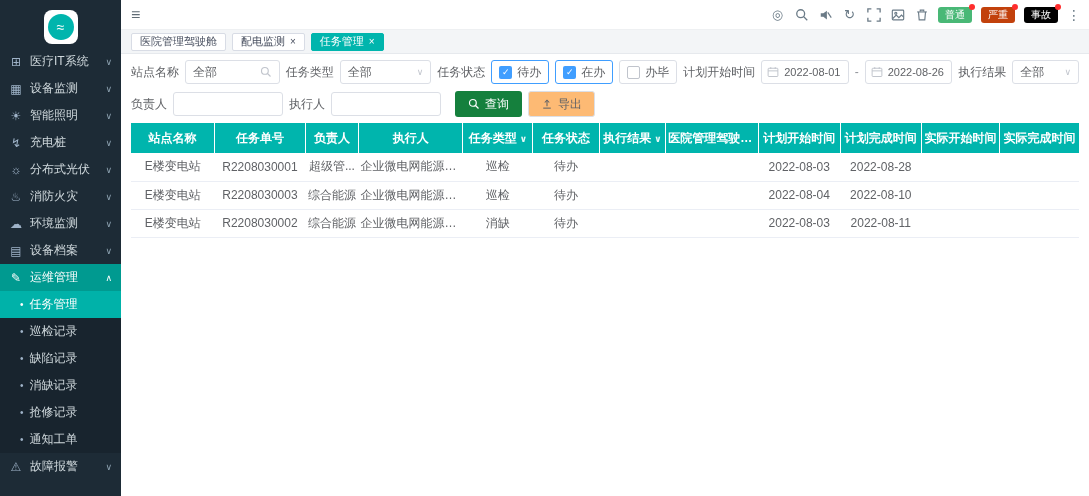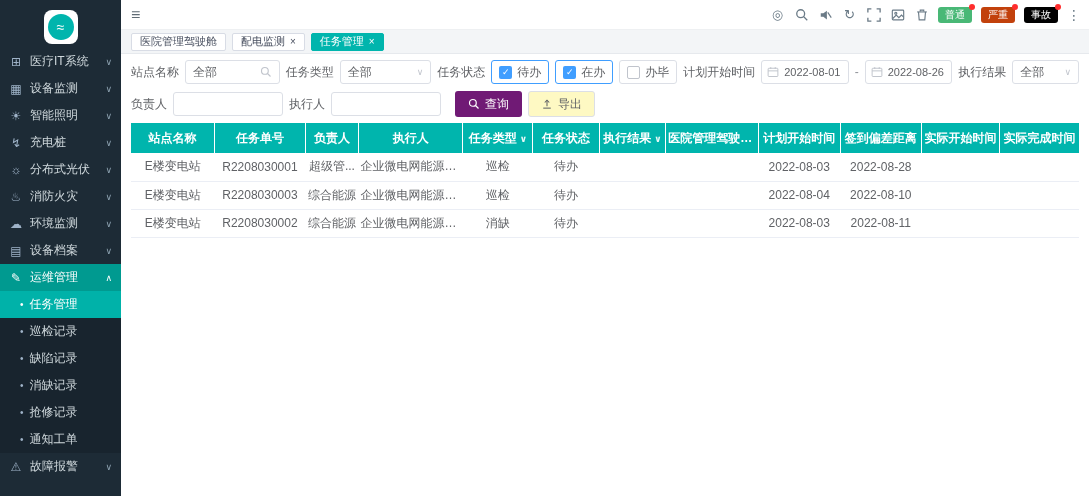--- a/index.html
+++ b/index.html
@@ -62,22 +62,22 @@
   .mag-icon, .cal-icon { color:#c0c4cc; flex-shrink:0; }
   .range-sep { color:#909399; }
 
   .status-chip { height:24px; border:1px solid #409eff; border-radius:3px; display:inline-flex; align-items:center; gap:5px; padding:0 7px; background:#fff; cursor:pointer; white-space:nowrap; }
   .status-chip.unchecked { border-color:#dcdfe6; }
   .checkbox { width:13px; height:13px; border-radius:2px; background:#409eff; color:#fff; font-size:9px; display:inline-flex; align-items:center; justify-content:center; line-height:1; }
   .checkbox.empty { background:#fff; border:1px solid #c0c4cc; }
 
   .btn { height:26px; border:1px solid transparent; border-radius:3px; display:inline-flex; align-items:center; gap:5px; padding:0 12px; font-size:12px; cursor:pointer; white-space:nowrap; }
   .btn svg { width:12px; height:12px; }
-  .btn-search { background:#701a75; color:#fff; margin-left:8px; }
-  .btn-export { background:#fef9c3; border-color:#dcdfe6; color:#606266; }
+  .btn-search { background:#15803d; color:#fff; margin-left:8px; }
+  .btn-export { background:#fdba74; border-color:#dcdfe6; color:#606266; }
   .btn-publish { background:#df574d; color:#fff; }
 
   .table-wrap { padding:2px 10px 0; }
   table { width:100%; border-collapse:collapse; table-layout:fixed; }
   thead th { background:#00b5ad; color:#fff; font-weight:bold; font-size:12px; height:30px; text-align:center; padding:0 2px; white-space:nowrap; overflow:hidden; text-overflow:ellipsis; border-right:1px solid rgba(255,255,255,0.25); }
   thead th:last-child { border-right:none; }
   .sort-caret { margin-left:3px; font-size:9px; opacity:.9; }
   tbody td { height:28px; text-align:center; font-size:12px; color:#606266; border-bottom:1px solid #ebeef5; padding:0 2px; white-space:nowrap; overflow:hidden; text-overflow:ellipsis; background:#fff; }
 </style>
 </head>
@@ -355,21 +355,21 @@
           <tr>
               <th><span>站点名称</span></th>
               <th><span>任务单号</span></th>
               <th><span>负责人</span></th>
               <th><span>执行人</span></th>
               <th><span>任务类型</span><span class="sort-caret">∨</span></th>
               <th><span>任务状态</span></th>
               <th><span>执行结果</span><span class="sort-caret">∨</span></th>
               <th><span>医院管理驾驶舱(m)</span></th>
               <th><span>计划开始时间</span></th>
-              <th><span>签到偏差距离</span></th>
+              <th><span>计划完成时间</span></th>
               <th><span>实际开始时间</span></th>
               <th><span>实际完成时间</span></th>
             </tr>
         </thead>
         <tbody>
             <tr>
               <td>E楼变电站</td>
               <td>R2208030001</td>
               <td>超级管...</td>
               <td>企业微电网能源管...</td>

